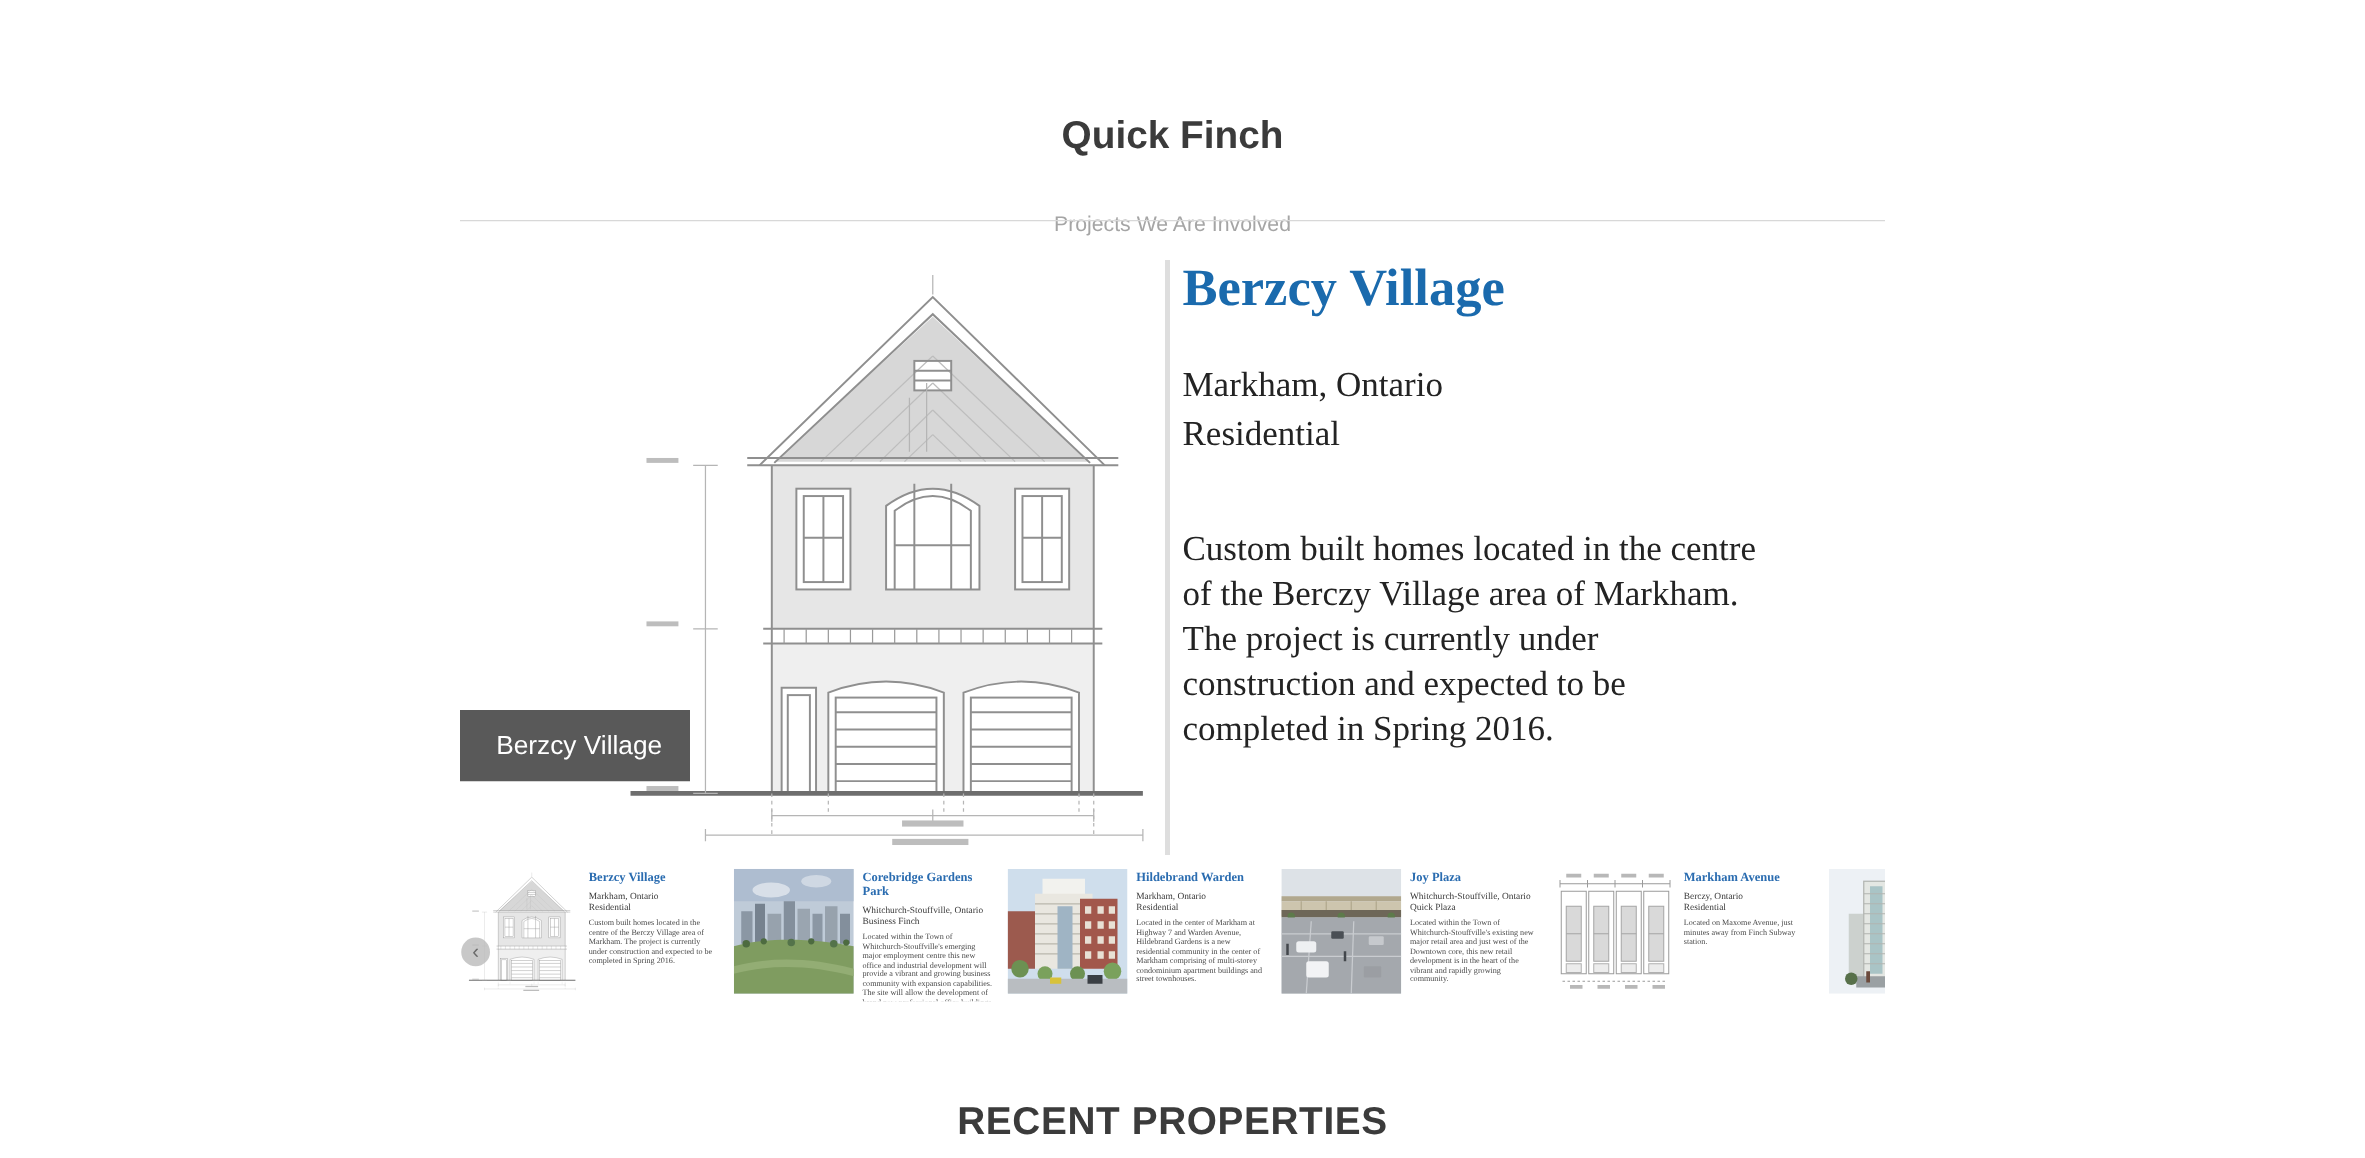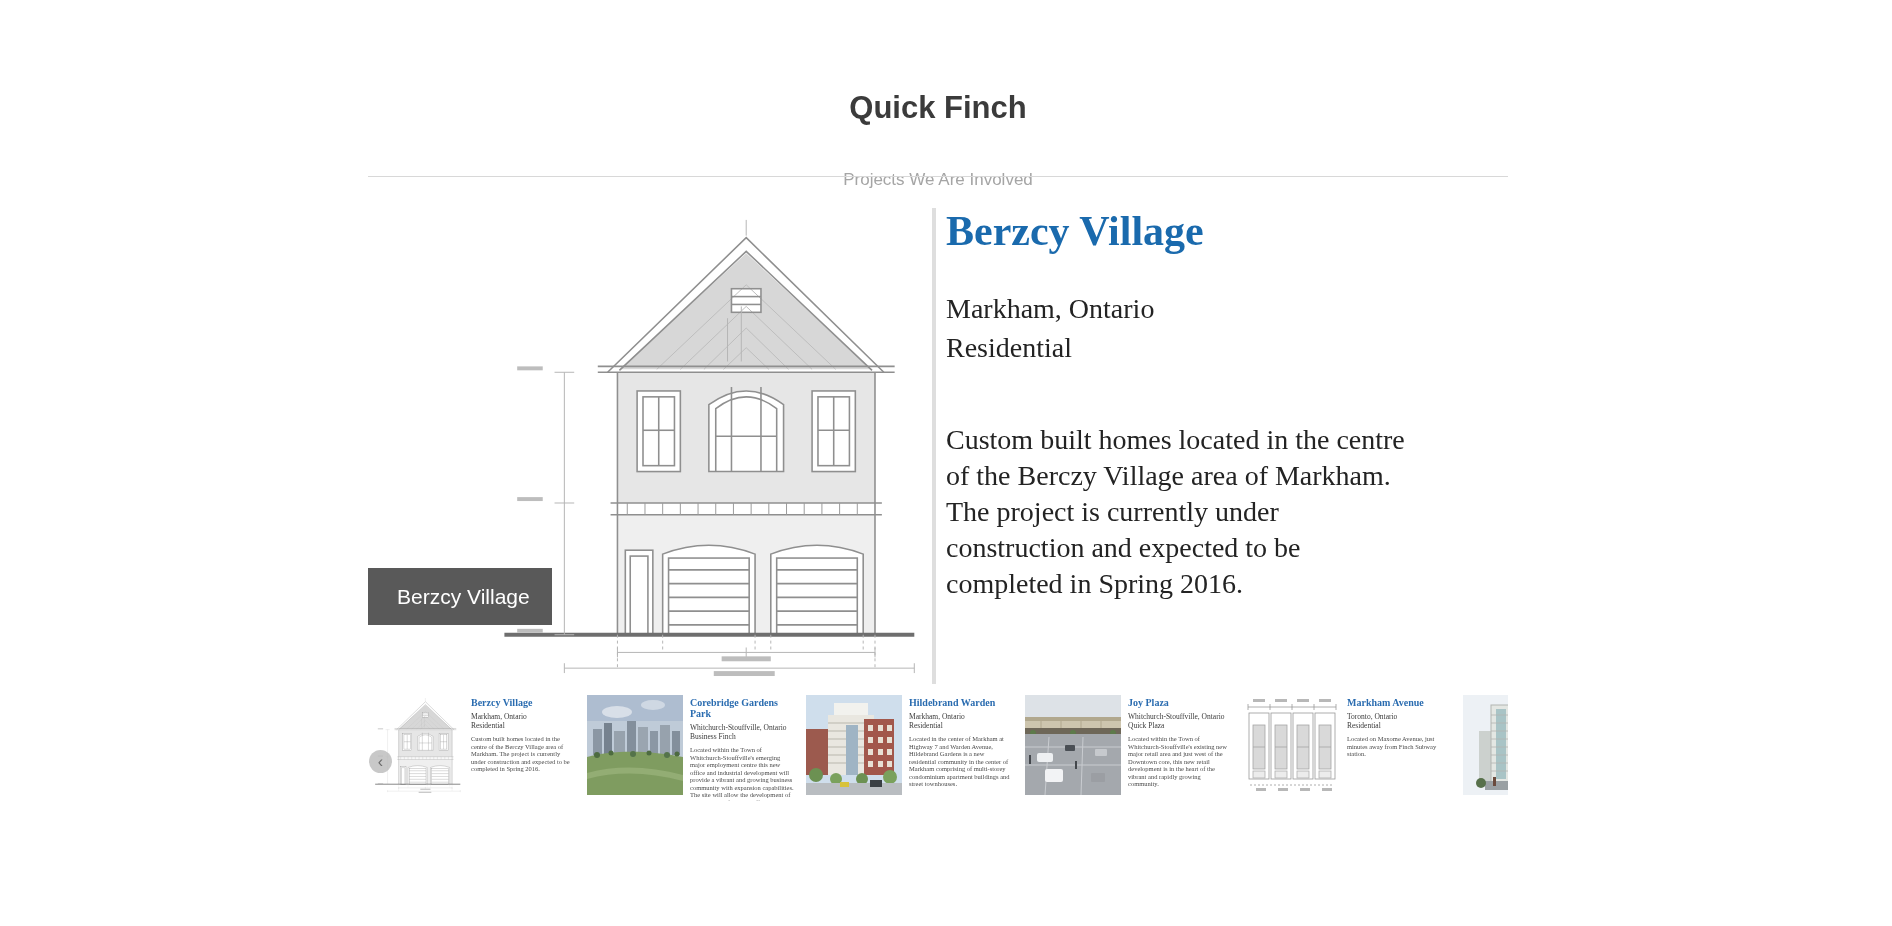--- a/index.html
+++ b/index.html
@@ -367,21 +367,21 @@
               <rect x="53" y="4" width="12" height="3"></rect>
                 <rect x="75" y="4" width="12" height="3"></rect>
               <rect x="12" y="93" width="10" height="3"></rect>
                 <rect x="34" y="93" width="10" height="3"></rect>
               <rect x="56" y="93" width="10" height="3"></rect>
                 <rect x="78" y="93" width="10" height="3"></rect>
             </g>
           </svg>
           <div class="ctext">
             <div class="ctitle">Markham Avenue</div>
-            <div class="cloc">Toronto, Ontario</div>
+            <div class="cloc">Berczy, Ontario</div>
             <div class="ctype">Residential</div>
             <div class="cdesc">Located on Maxome Avenue, just minutes away from Finch Subway station.</div>
           </div>
         </div>
 
         <div class="card">
           <svg class="thumb" viewBox="0 0 96 100">
             <rect width="96" height="100" fill="#edf1f5"></rect>
             <rect x="16" y="36" width="12" height="52" fill="#ccd1ce"></rect>
             <rect x="66" y="30" width="10" height="58" fill="#d8dcd8"></rect>
@@ -403,15 +403,16 @@
             <rect x="30" y="82" width="3" height="9" fill="#6b4a3c"></rect>
           </svg>
         </div>
 
       </div>
       <div class="prev">
         <span>‹</span>
       </div>
     </div>
 
+    <h2 class="recent">RECENT PROPERTIES</h2>
 
   </div>
 </div>
 
 </body></html>

